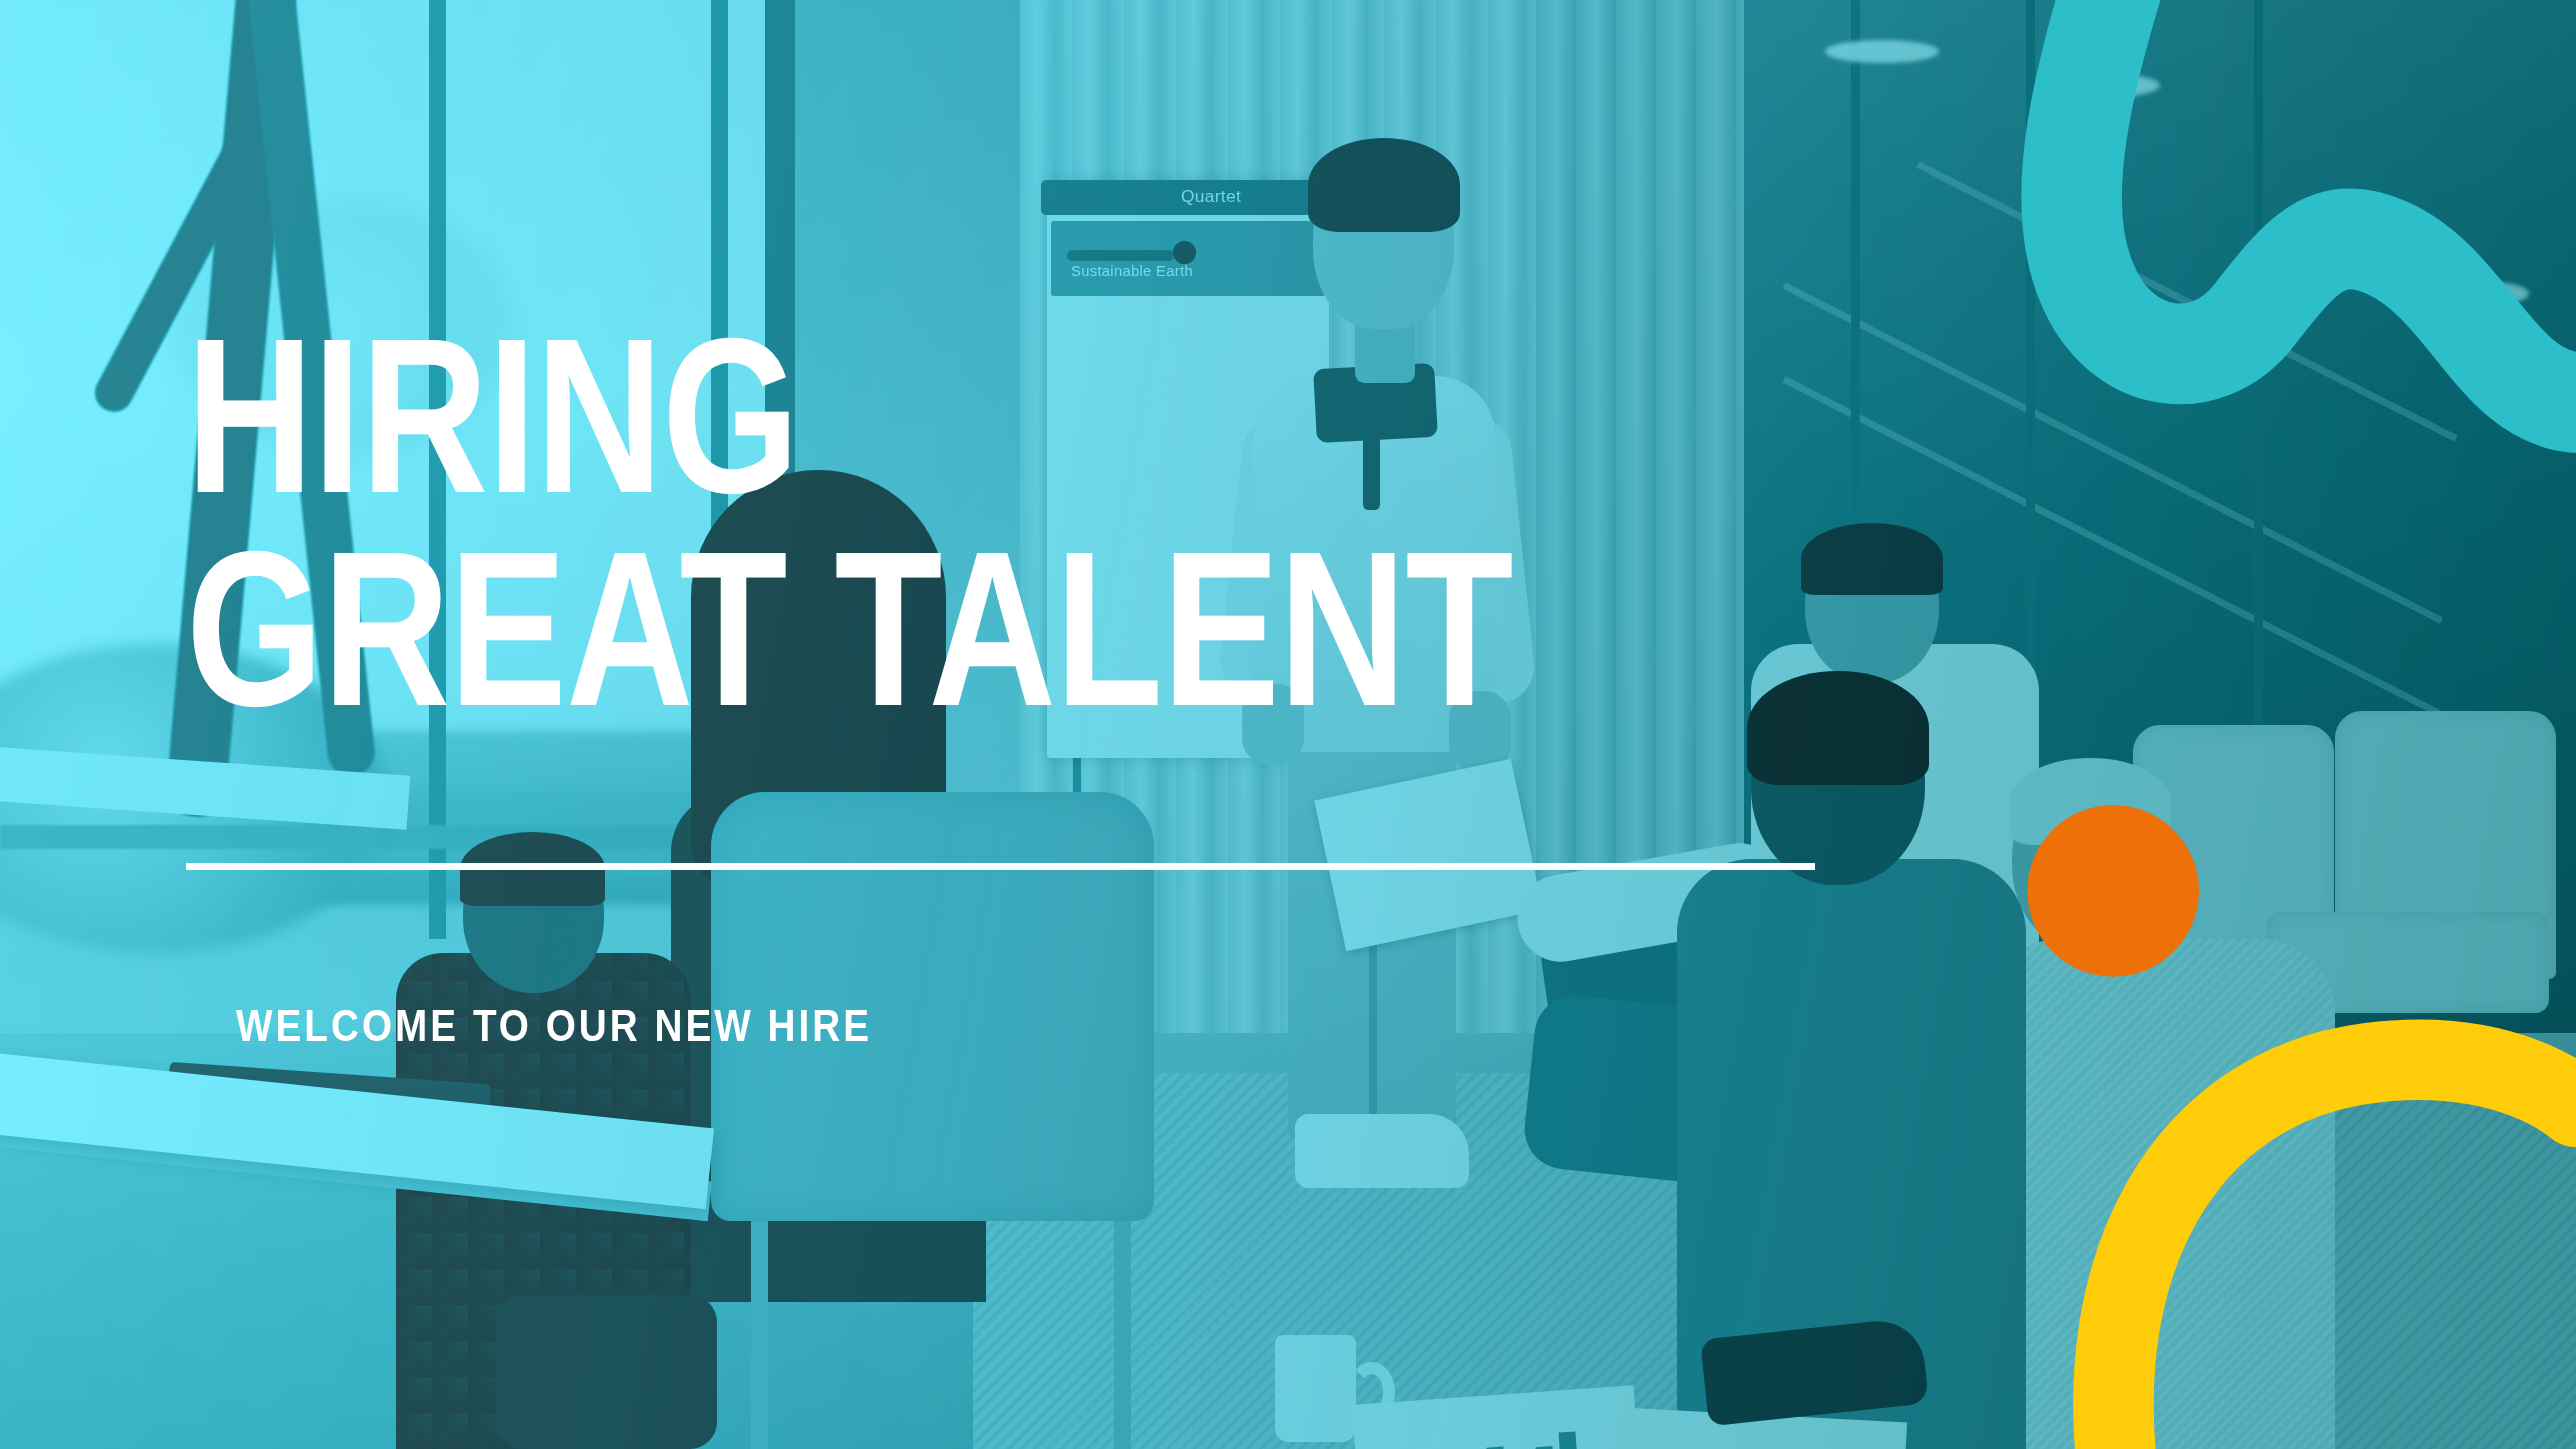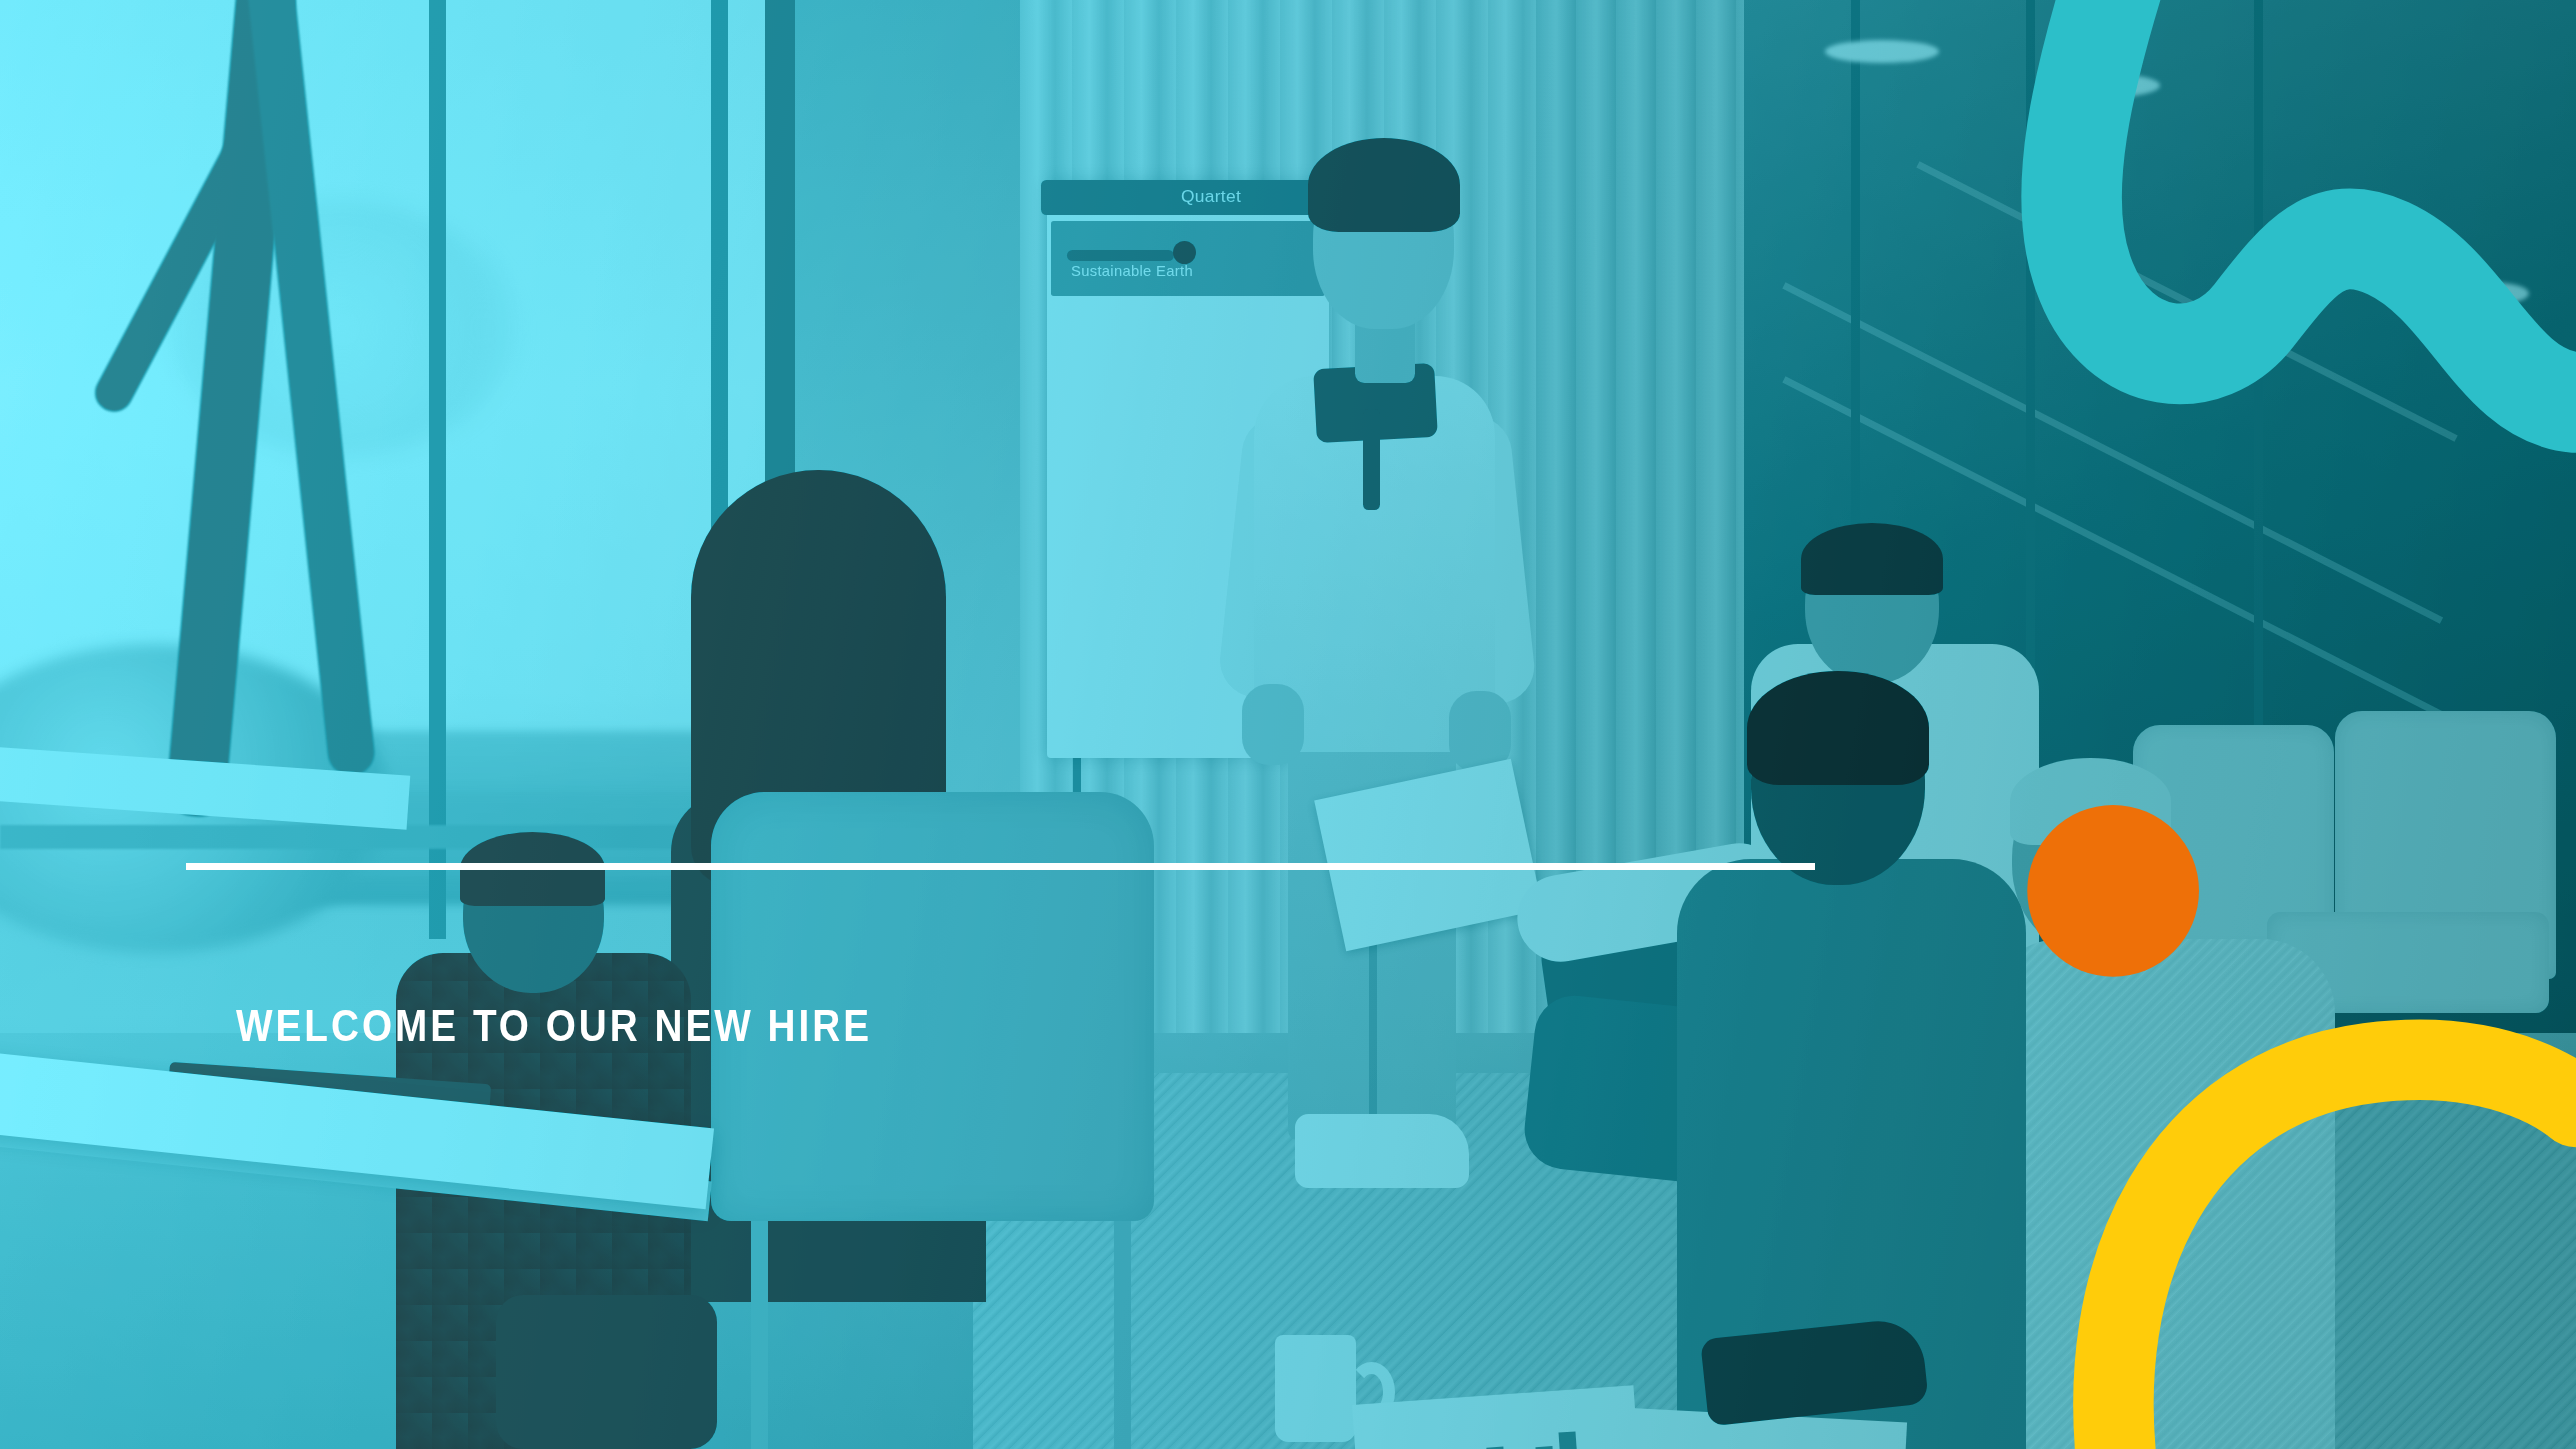--- a/index.html
+++ b/index.html
@@ -298,19 +298,23 @@
 
       <path d="M 3160 2220
                C 3110 1880, 3260 1620, 3530 1585
                C 3740 1558, 3840 1650, 3840 1650" fill="none" stroke="#FFCC0A" stroke-width="120" stroke-linecap="round"></path>
 
       <circle cx="3150" cy="1328" r="128" fill="#EE7008"></circle>
     </svg>
 
   </div>
 
+  <div class="headline">
+    <div class="hl-line l1">HIRING</div>
+    <div class="hl-line l2">GREAT TALENT</div>
+  </div>
 
   <div class="rule"></div>
 
   <div class="subtitle">WELCOME TO OUR NEW HIRE</div>
 
 </div>
 
 
 </body></html>

